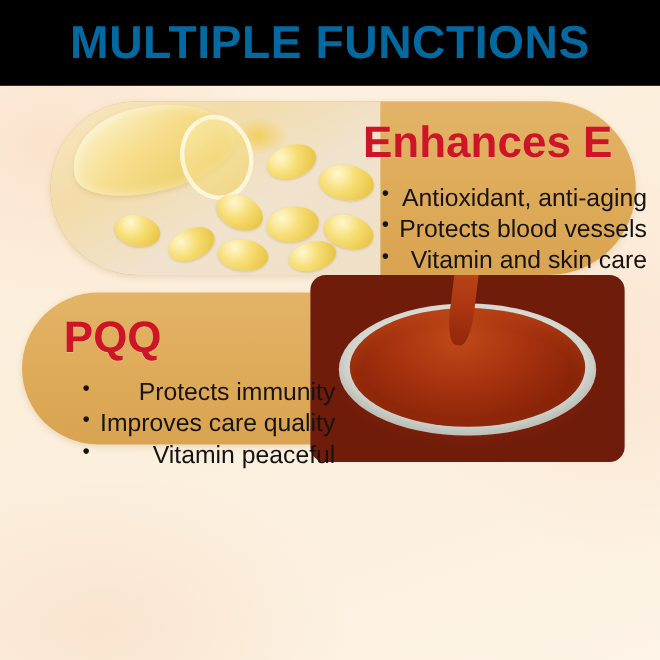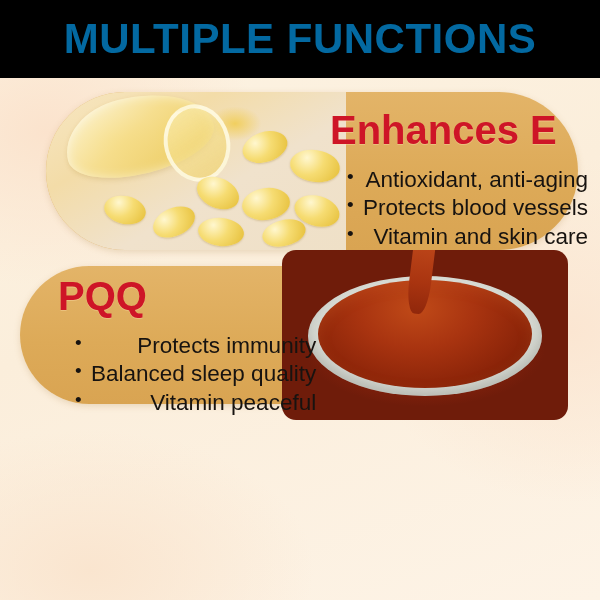--- a/index.html
+++ b/index.html
@@ -212,21 +212,21 @@
   .leaf {
     position: absolute;
     left: 178px; top: 10px;
     width: 120px; height: 52px;
     border-radius: 0 100% 0 100%;
     background: linear-gradient(120deg, rgba(120,150,60,0.55), rgba(180,200,110,0.25));
   }
 
   
   #text-vitamin-e { left: 284px; top: 18px; }
-  #text-pqq       { left: 38px;  top: 10px; }
+  #text-pqq       { left: 38px;  top: 21px; }
   #text-mct       { left: 278px; top: 14px; }
 </style>
 </head>
 <body>
 
 <div id="poster">
 
   <div class="header-bar">
     <div class="header-title">MULTIPLE FUNCTIONS</div>
   </div>
@@ -262,20 +262,20 @@
     <div class="card-photo" id="photo-powder">
       <div class="dish"></div>
       <div class="powder"></div>
       <div class="pour"></div>
     </div>
 
     <div class="card-text" id="text-pqq">
       <div class="card-title title-lg">PQQ</div>
       <ul class="bullets">
         <li>Protects immunity</li>
-        <li>Balanced sleep quality</li>
+        <li>Improves care quality</li>
         <li>Vitamin peaceful</li>
       </ul>
     </div>
   </div>
 
 
 </div>
 
 </body></html>

